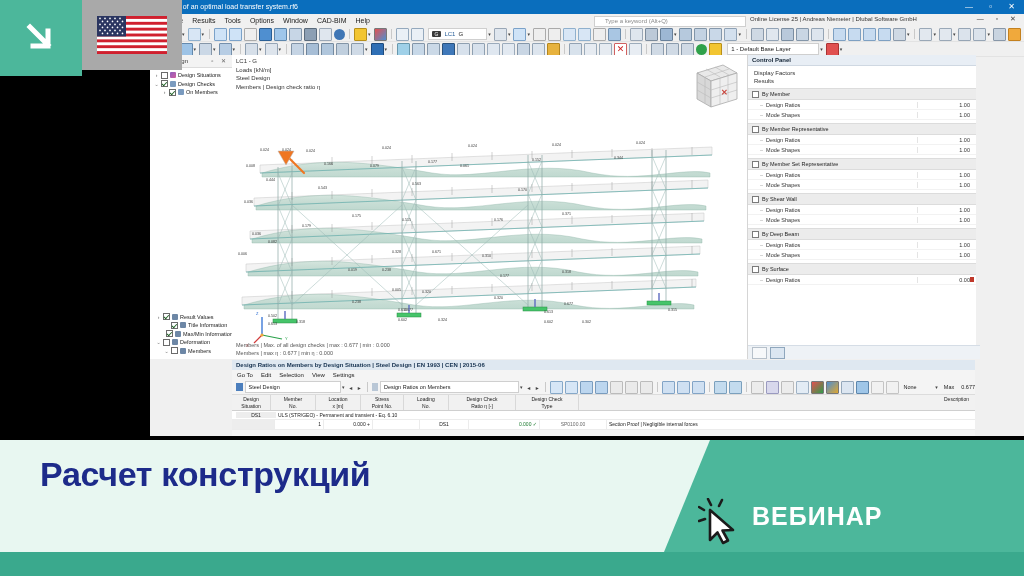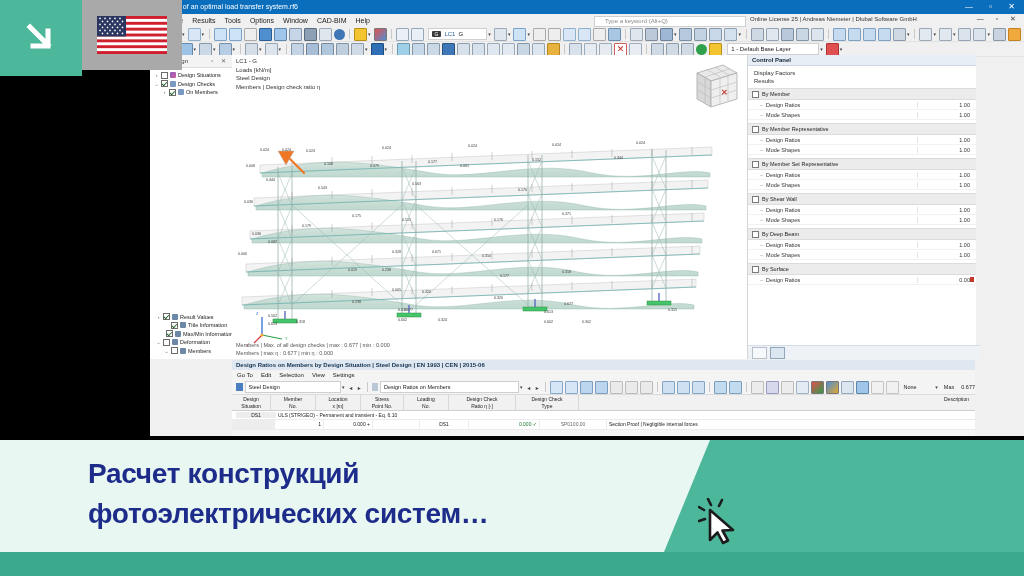--- a/index.html
+++ b/index.html
@@ -70,21 +70,21 @@
   .flagbox{position:absolute;left:82px;top:0;width:100px;height:70px;background:#a9a9a9;display:flex;align-items:center;justify-content:center;}
   .logo{position:absolute;right:10px;top:42px;width:80px;height:80px;border-radius:50%;background:#20256b;display:flex;flex-direction:column;align-items:center;justify-content:center;}
   .logo .mark{width:46px;height:26px;}
   .logo .word{color:#fff;font-size:13px;font-weight:bold;letter-spacing:.3px;margin-top:2px;font-family:"Liberation Sans",sans-serif;}
 
   
   .banner{position:absolute;left:0;bottom:0;width:1024px;height:136px;background:#e8f7f1;overflow:hidden;}
   .banner .greenwedge{position:absolute;right:0;top:0;width:360px;height:112px;background:#4cb79b;
      clip-path:polygon(46px 0,360px 0,360px 112px,0 112px);}
   .banner .greenbar{position:absolute;left:0;bottom:0;width:1024px;height:24px;background:#3aa98d;}
-  .banner .ttl{position:absolute;left:40px;top:14px;color:#1d2b8a;font-size:28px;font-weight:bold;line-height:40px;font-family:"Liberation Sans",sans-serif;letter-spacing:-0.3px;margin-left:48px;}
+  .banner .ttl{position:absolute;left:40px;top:14px;color:#1d2b8a;font-size:34px;font-weight:bold;line-height:40px;font-family:"Liberation Sans",sans-serif;letter-spacing:-0.3px;}
   .banner .webi{position:absolute;left:752px;top:62px;color:#fff;font-size:25px;font-weight:bold;letter-spacing:1px;}
   .banner .cursor{position:absolute;left:698px;top:58px;width:46px;height:48px;}
 </style>
 </head>
 <body>
 
 <div id="root">
 
   <div class="app">
 
@@ -813,28 +813,28 @@
     </svg>
   </div>
 
 
   <div class="banner">
     <div class="greenwedge"></div>
     <div class="greenbar"></div>
 
     <div class="ttl">
       <div>Расчет конструкций</div>
-      <div>фотоэлектрических систем…</div>
     </div>
 
     <svg class="cursor" viewBox="0 0 46 48">
       <g stroke="#1b1b1b" stroke-width="2.6" stroke-linecap="round">
         <line x1="13" y1="7" x2="10" y2="1"></line>
         <line x1="6" y1="12" x2="1" y2="9"></line>
         <line x1="7" y1="21" x2="1" y2="23"></line>
         <line x1="21" y1="8" x2="24" y2="2"></line>
       </g>
       <path d="M12 12 L12 42 L19.5 34.5 L25 45 L30 42.5 L24.5 32.5 L35 32 Z" fill="#ffffff" stroke="#1b1b1b" stroke-width="2.6" stroke-linejoin="round"></path>
     </svg>
 
+    <div class="webi">ВЕБИНАР</div>
   </div>
 
 </div>
 
 </body></html>

